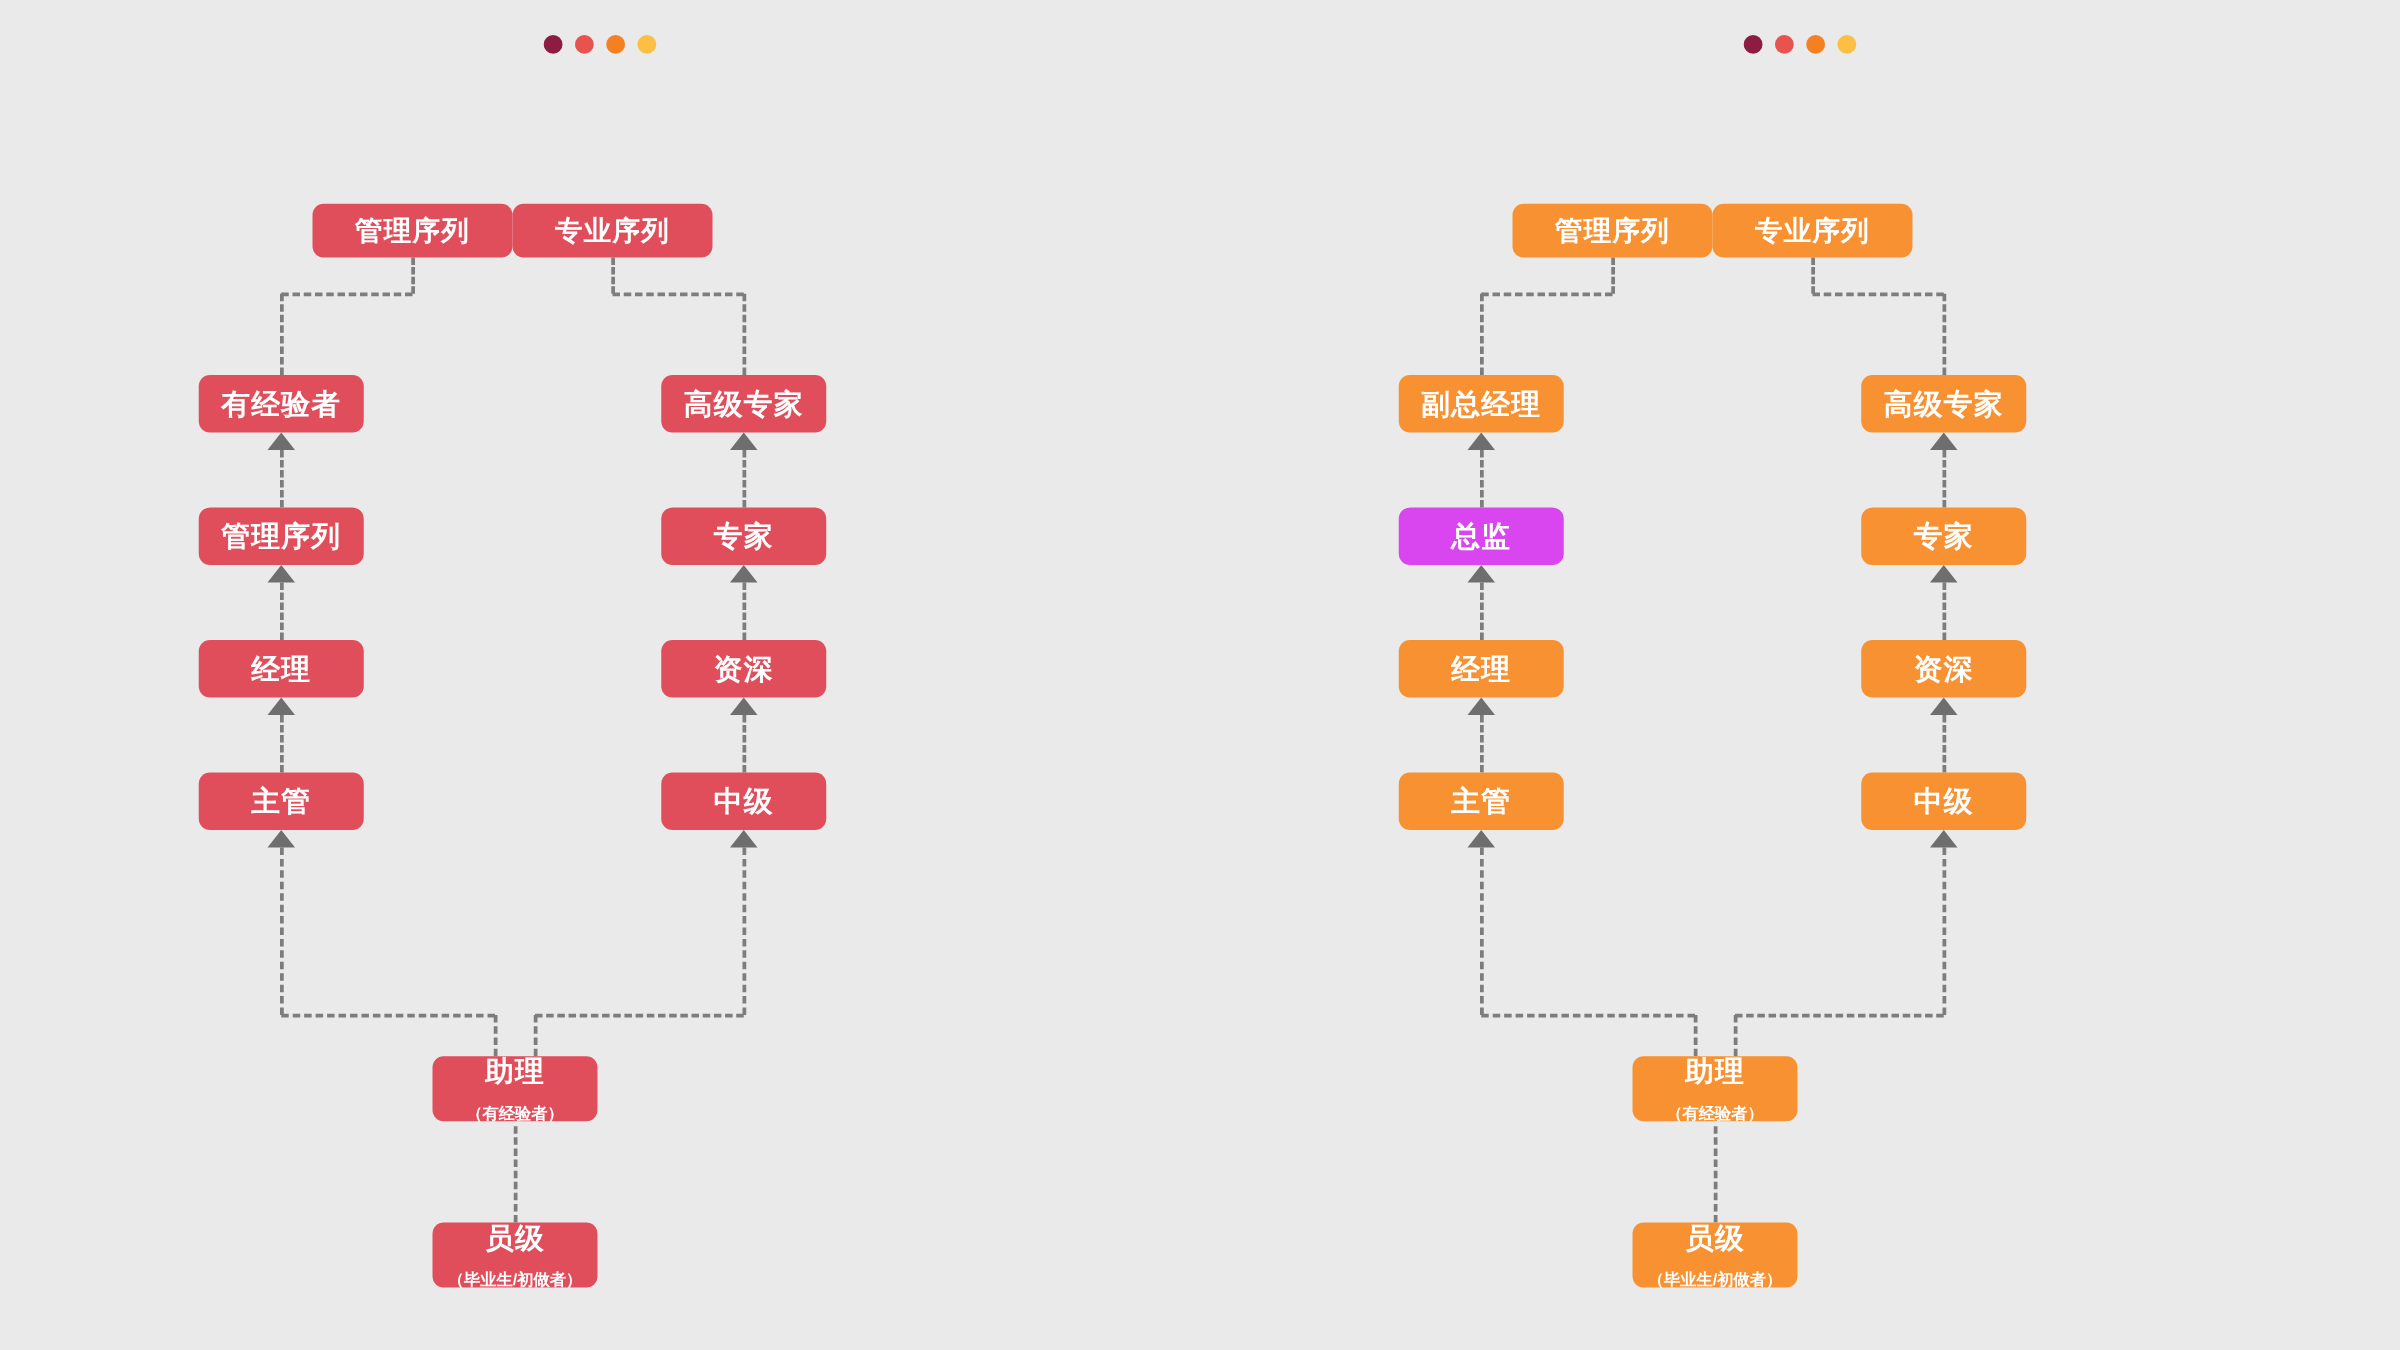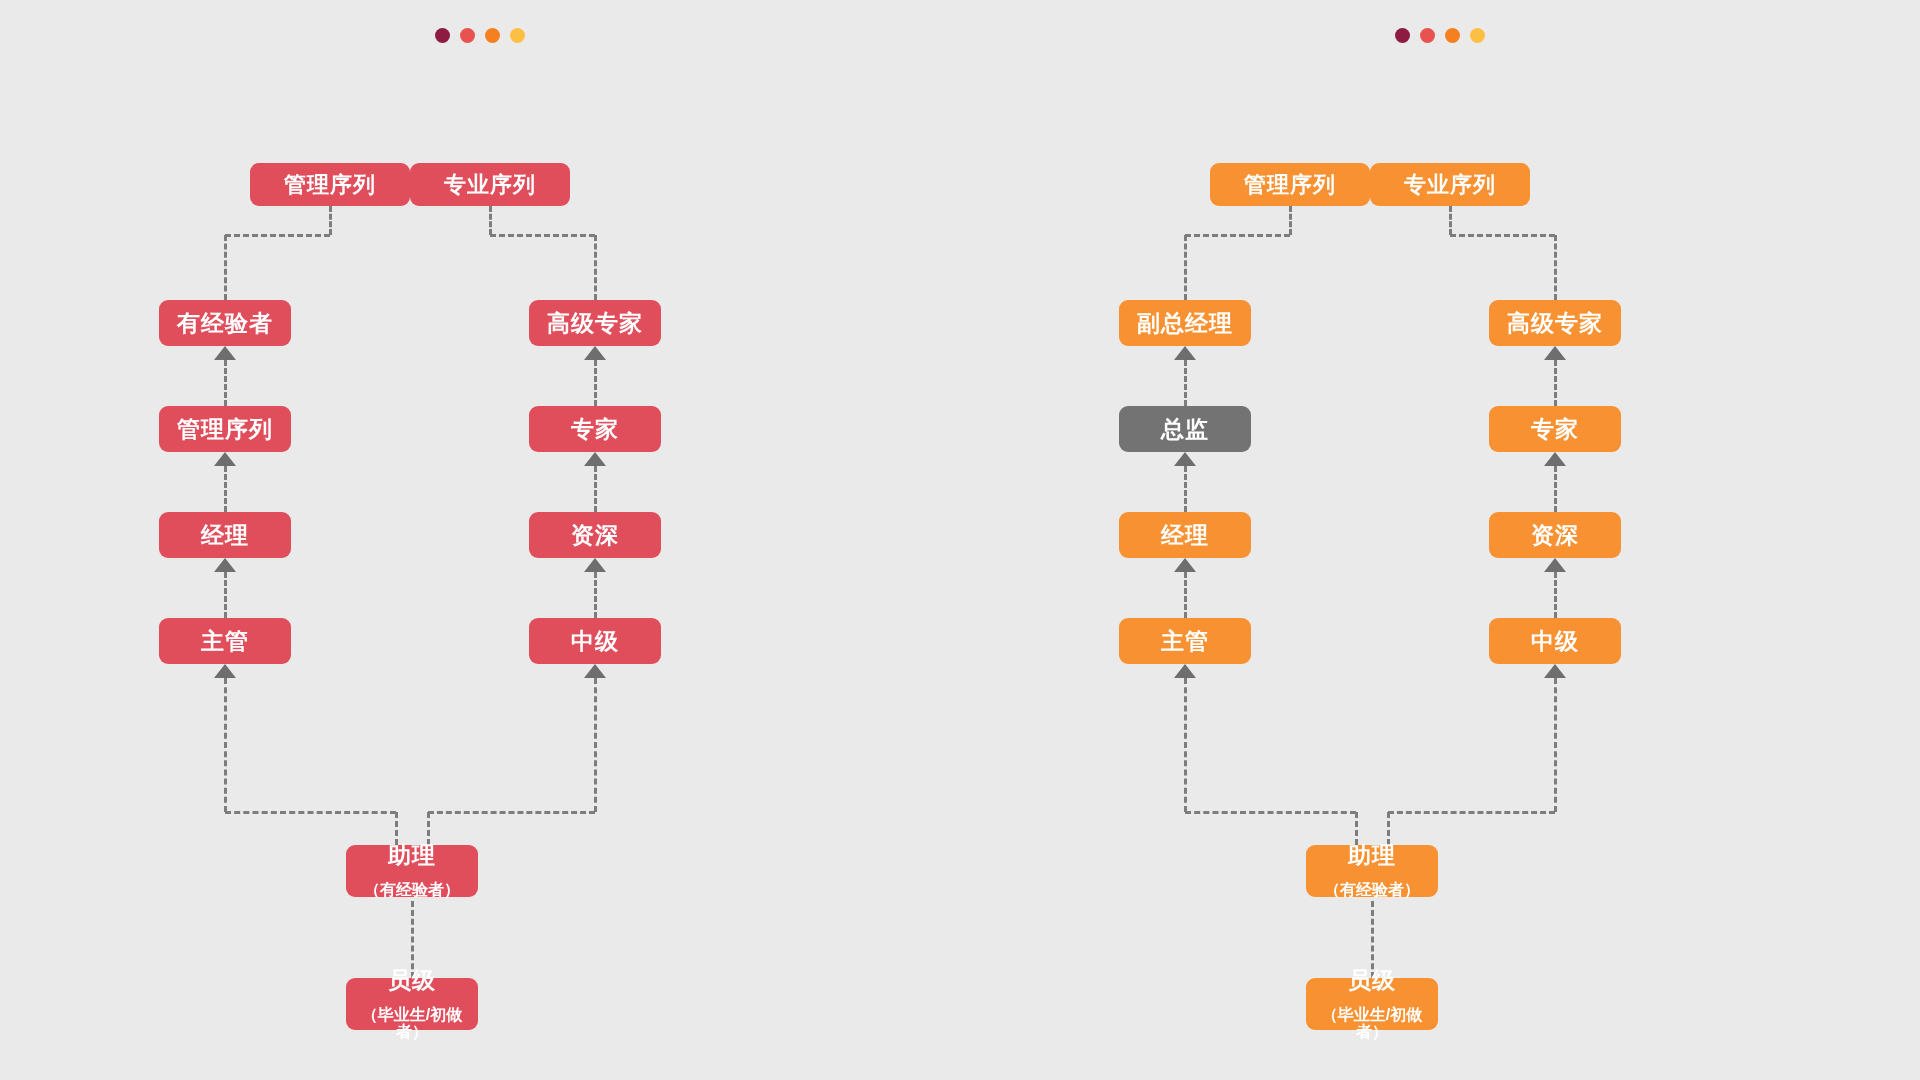--- a/index.html
+++ b/index.html
@@ -37,21 +37,21 @@
     position: absolute;
     display: flex; flex-direction: column;
     align-items: center; justify-content: center;
     border-radius: 9px;
     color: #ffffff;
     text-align: center;
     line-height: 1.05;
     z-index: 3;
   }
   .node .t1 { font-size: 23px; font-weight: bold; letter-spacing: 1px; }
-  .node .t2 { font-size: 16px; font-weight: bold; margin-top: 15px; letter-spacing: 0px; }
+  .node .t2 { font-size: 13px; font-weight: bold; margin-top: 15px; letter-spacing: 0px; }
   .node.seq { height: 43px; font-size: 22px; }
   .node.seq .t1 { font-size: 22px; }
   .node.rank { height: 46px; }
   .node.dual { height: 52px; }
 
   
   .vline, .hline {
     position: absolute;
     z-index: 1;
   }
@@ -152,21 +152,21 @@
       </div>
       <div class="node seq" style="left: 250px; top: 163px; width: 160px; background: rgb(247, 145, 49);">
         <div class="t1">管理序列</div>
       </div>
       <div class="node seq" style="left: 410px; top: 163px; width: 160px; background: rgb(247, 145, 49);">
         <div class="t1">专业序列</div>
       </div>
       <div class="node rank" style="left: 159px; top: 300px; width: 132px; background: rgb(247, 145, 49);">
         <div class="t1">副总经理</div>
       </div>
-      <div class="node rank" style="left: 159px; top: 406px; width: 132px; background: #737373;">
+      <div class="node rank" style="left: 159px; top: 406px; width: 132px; background: #d946ef;">
         <div class="t1">总监</div>
       </div>
       <div class="node rank" style="left: 159px; top: 512px; width: 132px; background: rgb(247, 145, 49);">
         <div class="t1">经理</div>
       </div>
       <div class="node rank" style="left: 159px; top: 618px; width: 132px; background: rgb(247, 145, 49);">
         <div class="t1">主管</div>
       </div>
       <div class="node rank" style="left: 529px; top: 300px; width: 132px; background: rgb(247, 145, 49);">
         <div class="t1">高级专家</div>

